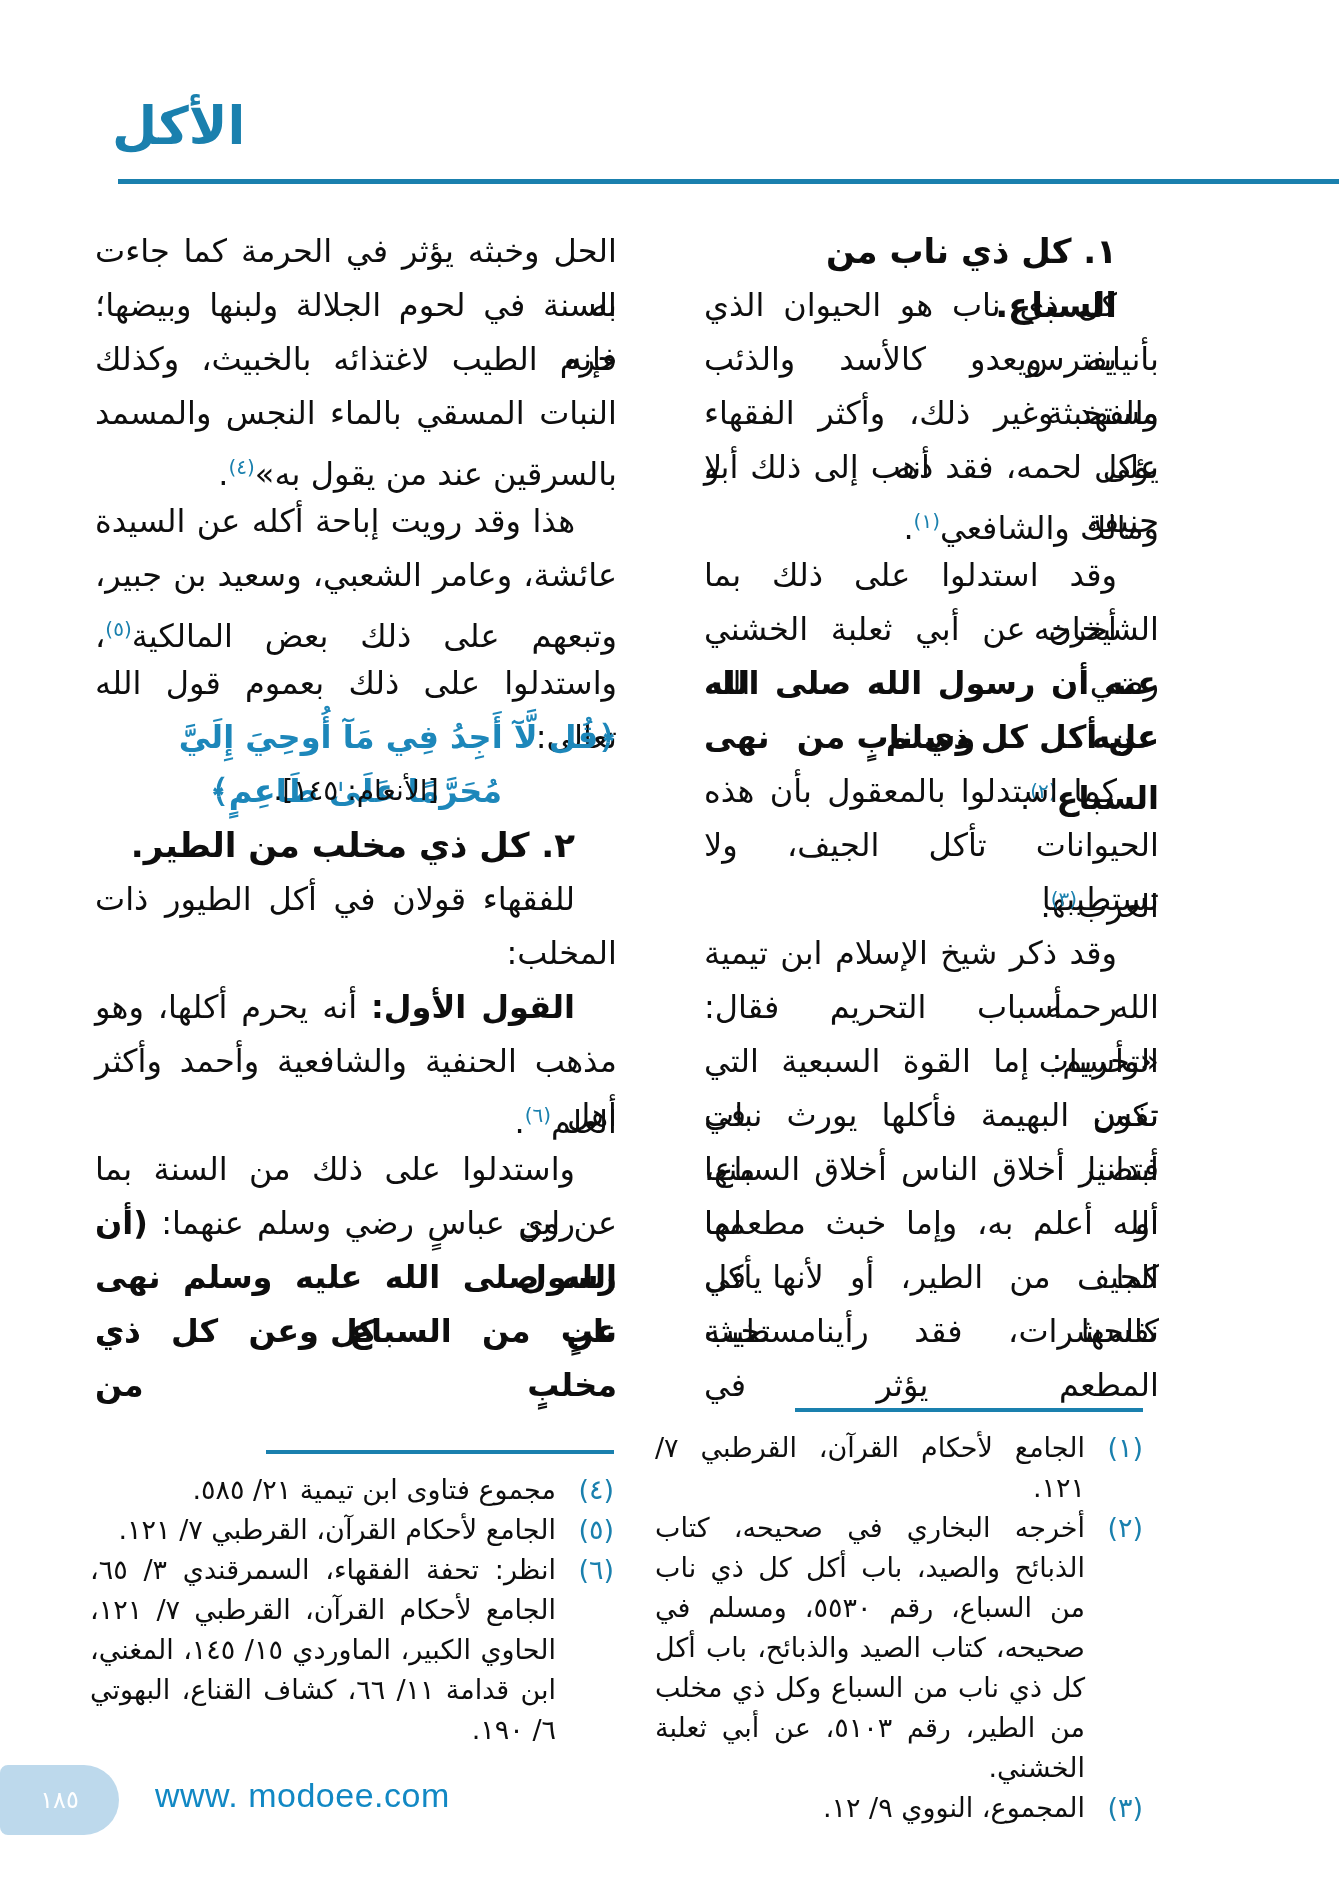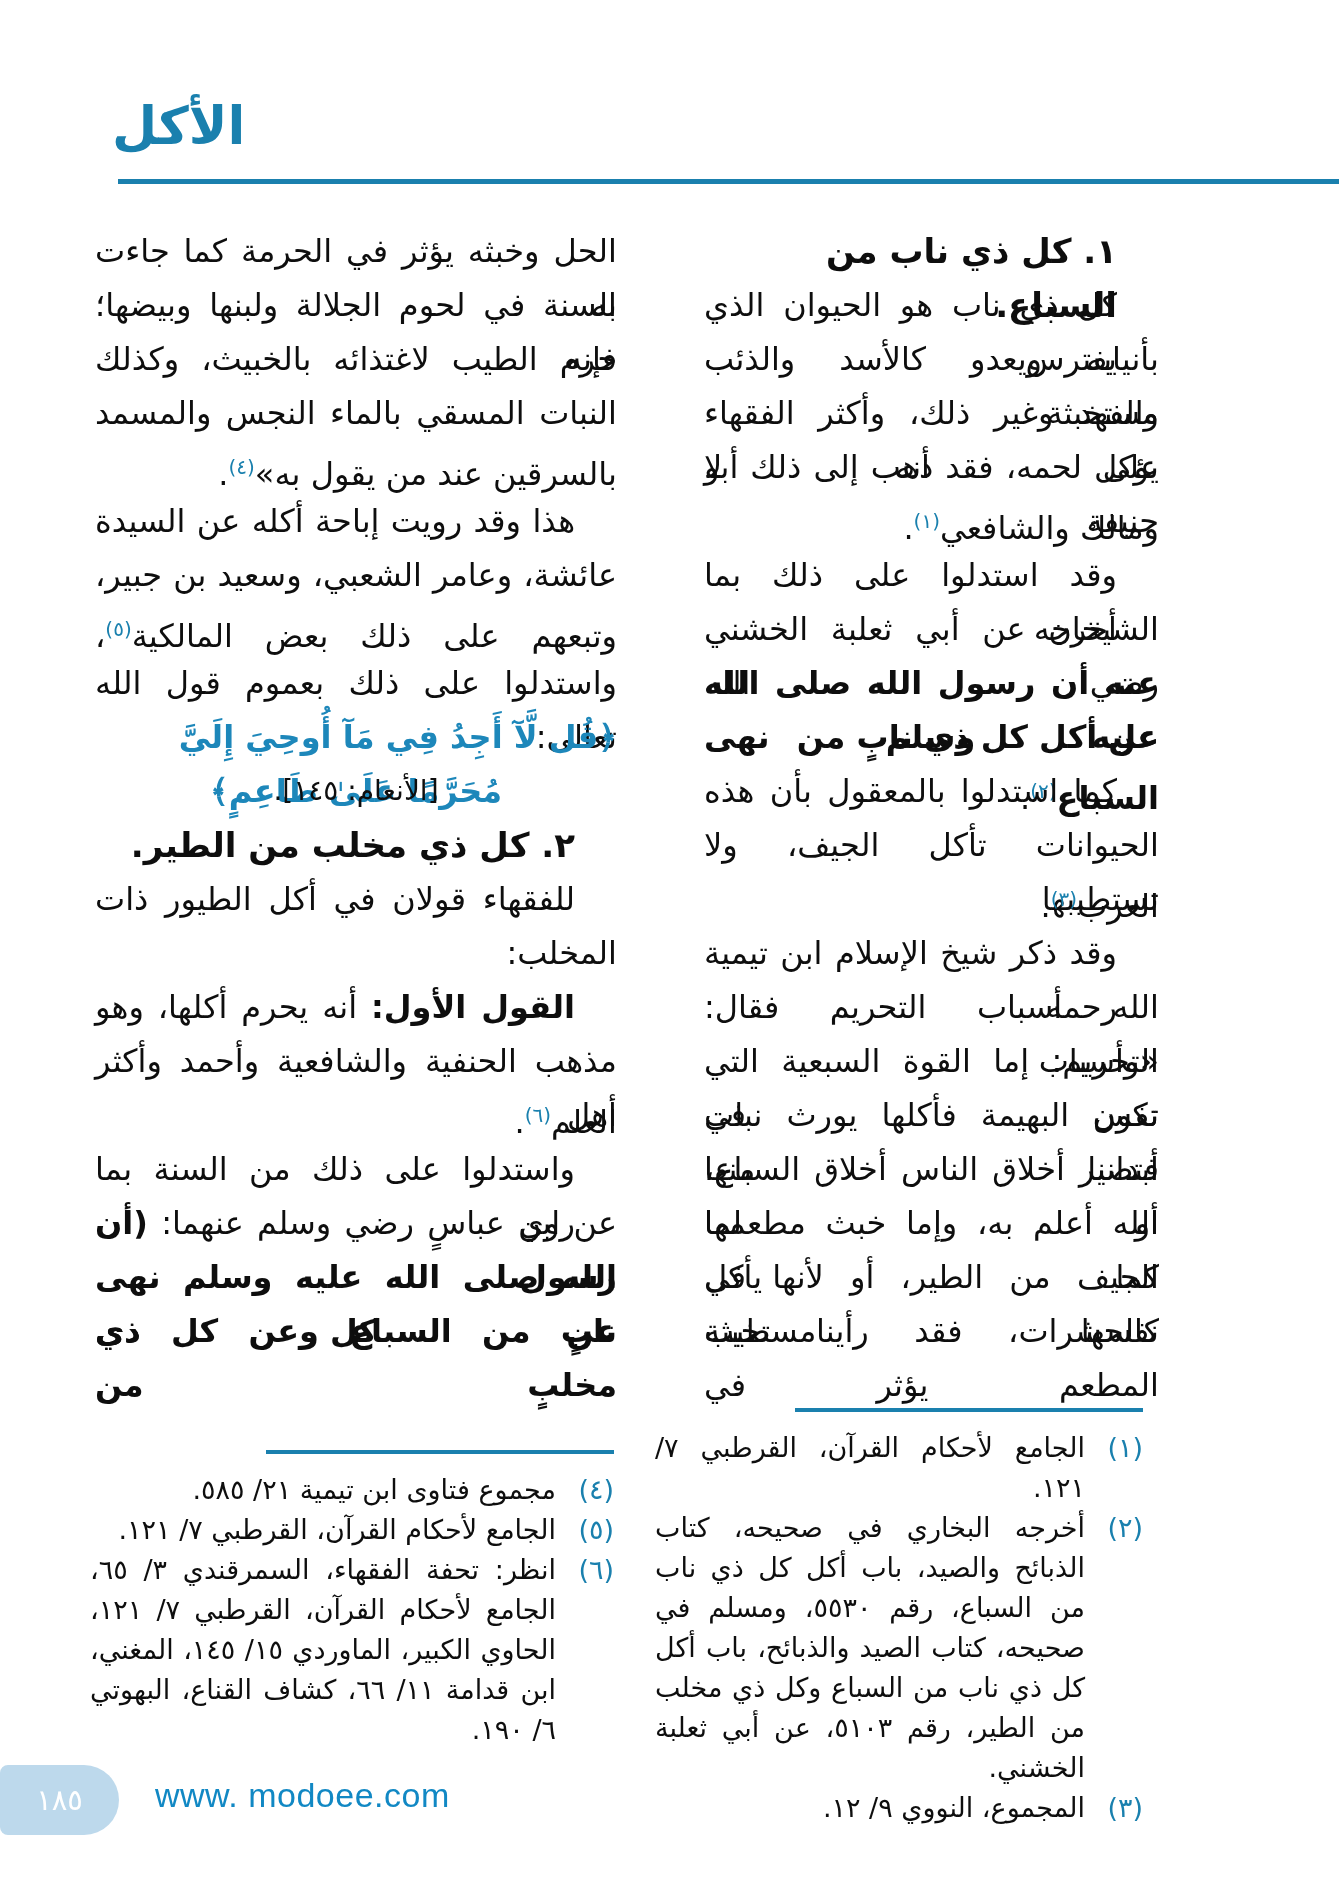--- a/index.html
+++ b/index.html
@@ -61,21 +61,21 @@
   .fntext{
     flex:1;text-align:justify;text-align-last:right;
   }
   
   .page-tab{
     position:absolute;left:0;top:1765px;width:119px;height:70px;
     background:var(--tab);border-radius:8px 35px 35px 8px;
   }
   .page-num{
     display:block;width:100%;height:70px;line-height:70px;
-    text-align:center;color:#ffffff;font-size:29px;direction:rtl;
+    text-align:center;color:#ffffff;font-size:24px;direction:rtl;
   }
   .site{
     position:absolute;left:155px;top:1776px;
     font-family:"Liberation Sans",sans-serif;
     font-size:34px;color:var(--site);letter-spacing:0.5px;
   }
 </style>
 </head>
 <body>
 

